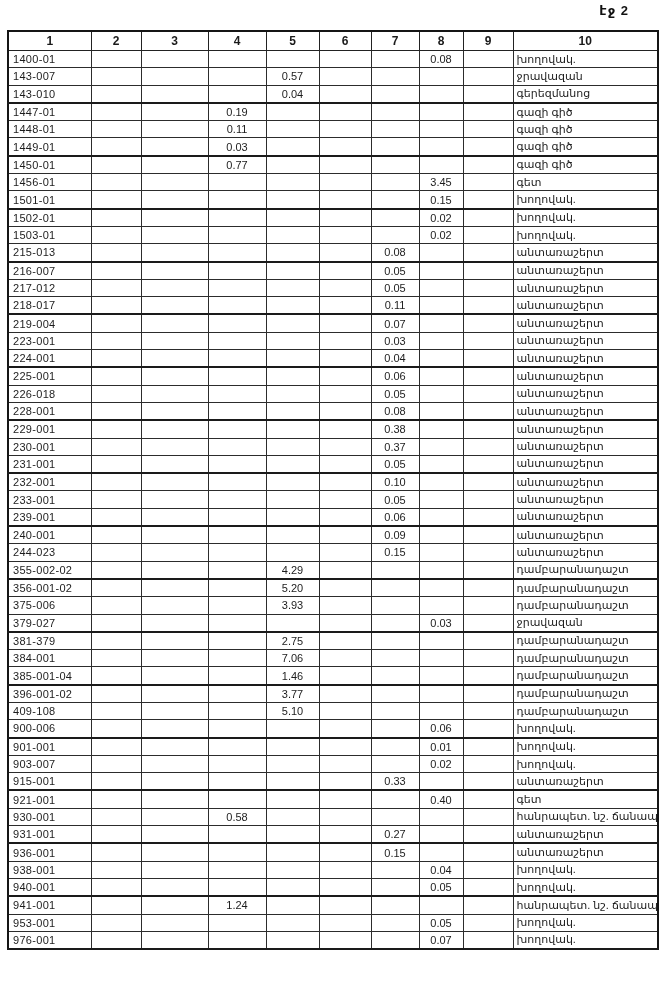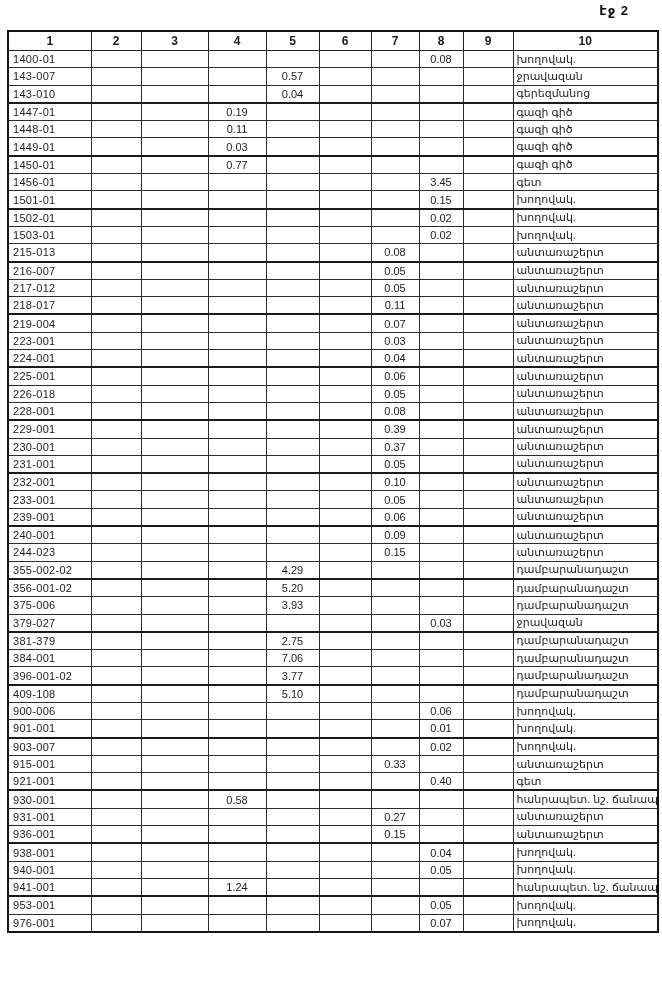--- a/index.html
+++ b/index.html
@@ -341,21 +341,21 @@
         <td class="num"></td>
         <td class="desc">անտառաշերտ</td>
       </tr>
       <tr>
         <td class="code">229-001</td>
         <td class="num"></td>
         <td class="num"></td>
         <td class="num"></td>
         <td class="num"></td>
         <td class="num"></td>
-        <td class="num">0.39</td>
+        <td class="num">0.38</td>
         <td class="num"></td>
         <td class="num"></td>
         <td class="desc">անտառաշերտ</td>
       </tr>
       <tr>
         <td class="code">230-001</td>
         <td class="num"></td>
         <td class="num"></td>
         <td class="num"></td>
         <td class="num"></td>
@@ -496,20 +496,32 @@
         <td class="num"></td>
         <td class="num"></td>
         <td class="desc">դամբարանադաշտ</td>
       </tr>
       <tr>
         <td class="code">384-001</td>
         <td class="num"></td>
         <td class="num"></td>
         <td class="num"></td>
         <td class="num">7.06</td>
+        <td class="num"></td>
+        <td class="num"></td>
+        <td class="num"></td>
+        <td class="num"></td>
+        <td class="desc">դամբարանադաշտ</td>
+      </tr>
+      <tr>
+        <td class="code">385-001-04</td>
+        <td class="num"></td>
+        <td class="num"></td>
+        <td class="num"></td>
+        <td class="num">1.46</td>
         <td class="num"></td>
         <td class="num"></td>
         <td class="num"></td>
         <td class="num"></td>
         <td class="desc">դամբարանադաշտ</td>
       </tr>
       <tr>
         <td class="code">396-001-02</td>
         <td class="num"></td>
         <td class="num"></td>

